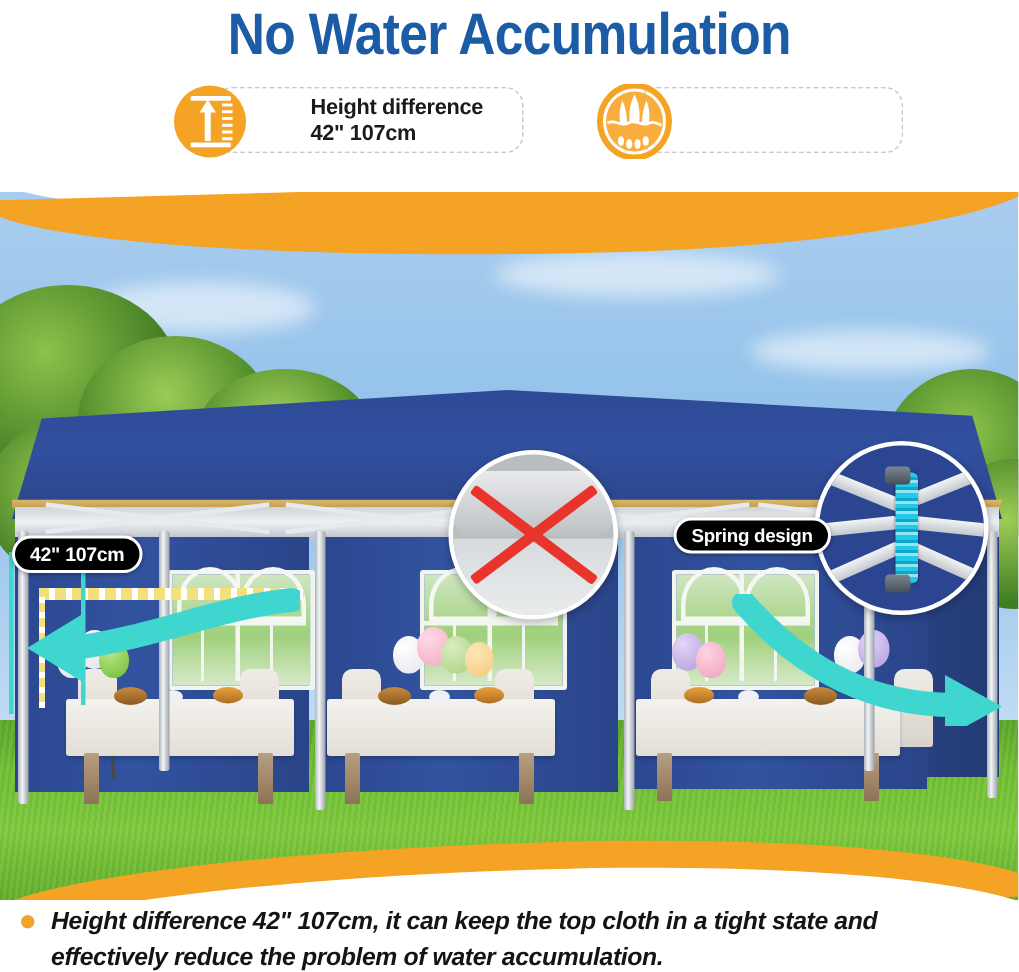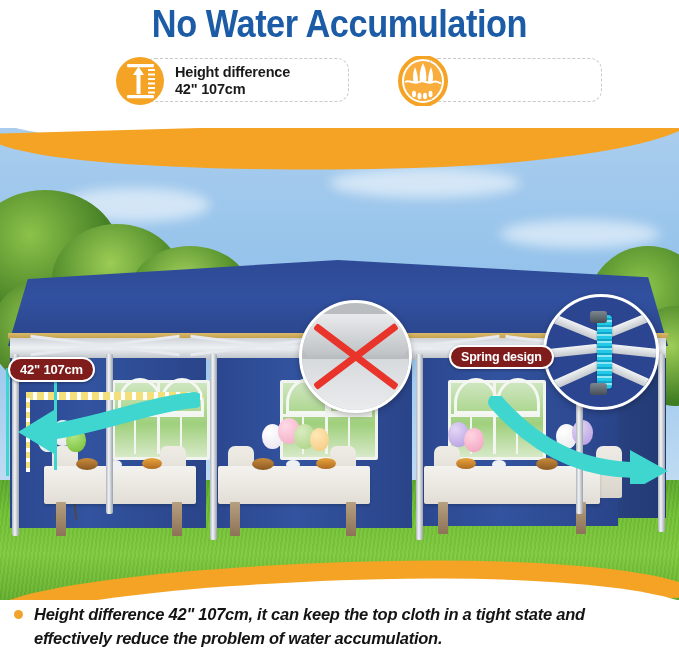--- a/index.html
+++ b/index.html
@@ -13,21 +13,21 @@
   .title{
     position:absolute;left:0;top:2px;width:679px;text-align:center;
     font-family:"Liberation Sans",sans-serif;
     font-size:39px;font-weight:bold;color:#1c5ba6;
     letter-spacing:-0.5px;transform:scaleX(.88);transform-origin:center top;
     white-space:nowrap;
   }
 
   
   .badges{position:absolute;left:0;top:56px;width:679px;height:56px;}
-  .badge{position:absolute;height:50px;display:flex;align-items:center;}
+  .badge{position:absolute;height:50px;display:flex;align-items:center;gap:32px;}
   .badge .pill{
     position:absolute;left:28px;top:2px;height:44px;
     border:1px dashed #c9c9c9;border-radius:12px;background:#fff;
     box-sizing:border-box;
   }
   .badge .mark{
     position:relative;z-index:2;width:54px;height:50px;flex:0 0 54px;
   }
   .badge .txt{
     position:relative;z-index:2;font-size:14.5px;line-height:17px;
@@ -145,21 +145,21 @@
   .bar{position:absolute;background:linear-gradient(#f2f4f6,#c3c8cd);border-radius:2px;}
   .spring{
     position:absolute;left:46%;top:16%;width:15px;height:68%;
     background:repeating-linear-gradient(#25c9e8 0 3px,#0fa6c9 3px 5px,#8fe6f5 5px 7px);
     border-radius:4px;box-shadow:0 0 2px rgba(0,0,0,.4);
   }
   .hub{position:absolute;width:17px;height:12px;background:linear-gradient(#7d8790,#464f57);border-radius:3px;}
 
   
   .pill-label{
-    position:absolute;background:#7f1d1d;color:#fff;font-weight:bold;
+    position:absolute;background:#000000;color:#fff;font-weight:bold;
     border-radius:13px;padding:3px 10px;font-size:13px;white-space:nowrap;
     border:2px solid #ffffff;box-shadow:0 1px 3px rgba(0,0,0,.35);letter-spacing:-.2px;
   }
   #label-height{left:8px;top:229px;}
   #label-spring{left:449px;top:217px;font-size:12.5px;}
   .measure-line{
     position:absolute;left:26px;top:264px;width:177px;height:8px;
     background:repeating-linear-gradient(90deg,#f3e07a 0 7px,#ffffff 7px 11px);
     border-radius:4px;
   }

